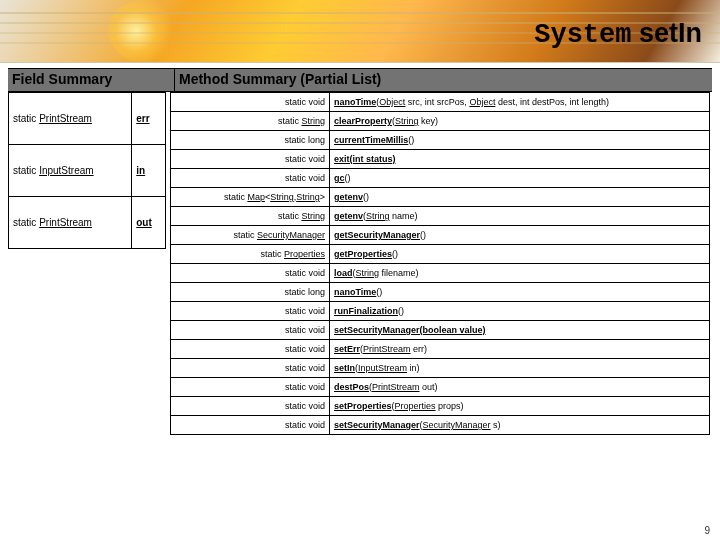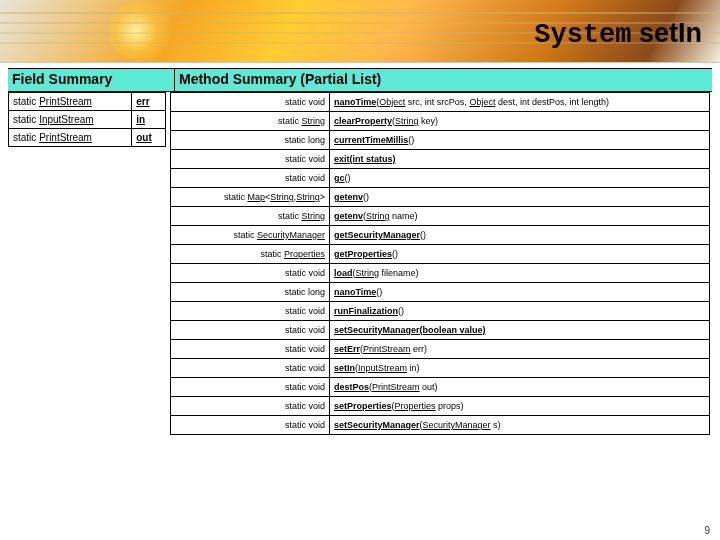--- a/index.html
+++ b/index.html
@@ -51,21 +51,21 @@
     font-family: "Courier New", monospace;
   }
   .headers {
     position: absolute;
     top: 68px;
     left: 8px;
     right: 8px;
     height: 22px;
     border-top: 1px solid #000;
     border-bottom: 1px solid #000;
-    background: #5eead4;
+    background: #737373;
     display: flex;
   }
   .hdr-left {
     width: 158px;
     border-right: 1px solid #000;
     padding: 2px 4px;
     font-weight: bold;
     font-size: 14px;
   }
   .hdr-right {
@@ -77,21 +77,21 @@
   .field-table {
     position: absolute;
     left: 8px;
     top: 92px;
     width: 158px;
     border-collapse: collapse;
     font-size: 10px;
   }
   .field-table td {
     border: 1px solid #000;
-    padding: 3px 4px;
+    padding: 20px 4px;
   }
   .field-table .type {
     white-space: nowrap;
   }
   .method-table {
     position: absolute;
     left: 170px;
     top: 92px;
     right: 8px;
     width: 540px;

